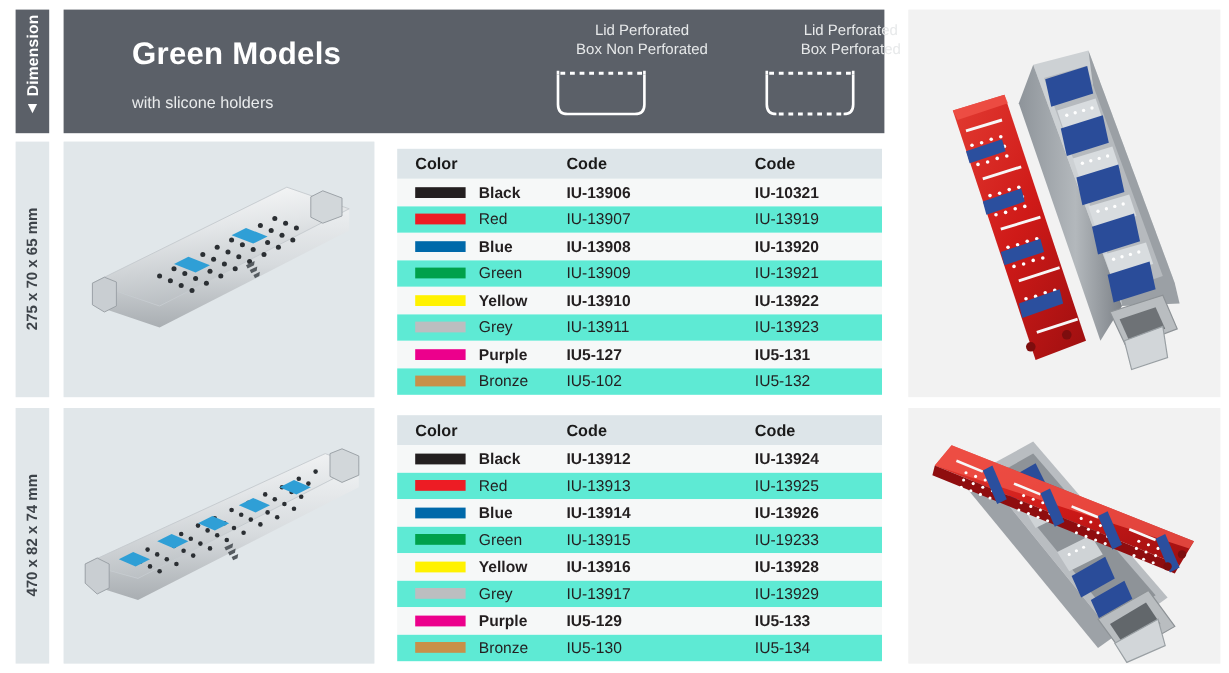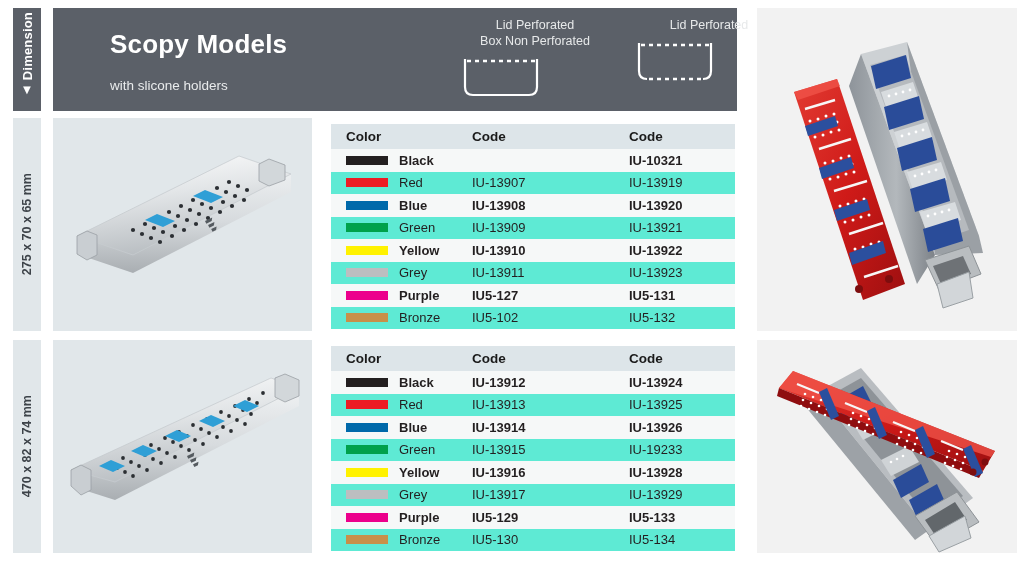--- a/index.html
+++ b/index.html
@@ -121,40 +121,41 @@
 <body>
 
 <div class="page">
 
   <div class="dim-tab">
     <div class="dim-tab-label">Dimension</div>
     <div class="dim-tab-arrow">▼</div>
   </div>
 
   <div class="banner">
-    <div class="banner-title">Scopy Models</div>
+    <div class="banner-title">Green Models</div>
     <div class="banner-sub">with slicone holders</div>
 
     <div class="legend one">
       <div>Lid Perforated</div>
       <div>Box Non Perforated</div>
       <div class="legend-box">
         <svg width="92" height="44" viewBox="0 0 92 44">
 
           <path d="M10 7 L10 32 Q10 40 18 40 L74 40 Q82 40 82 32 L82 7" fill="none" stroke="#ffffff" stroke-width="2.2"></path>
 
           <path d="M10 7 L10 4 M82 7 L82 4" stroke="#ffffff" stroke-width="2.2"></path>
 
           <line x1="12" y1="6" x2="80" y2="6" stroke="#ffffff" stroke-width="2.4" stroke-dasharray="4 4"></line>
         </svg>
       </div>
     </div>
 
     <div class="legend two">
       <div>Lid Perforated</div>
+      <div>Box Perforated</div>
       <div class="legend-box">
         <svg width="92" height="44" viewBox="0 0 92 44">
 
           <path d="M10 7 L10 32 Q10 40 18 40" fill="none" stroke="#ffffff" stroke-width="2.2"></path>
           <path d="M82 7 L82 32 Q82 40 74 40" fill="none" stroke="#ffffff" stroke-width="2.2"></path>
           <line x1="20" y1="40" x2="72" y2="40" stroke="#ffffff" stroke-width="2.4" stroke-dasharray="4 4"></line>
 
           <path d="M10 7 L10 4 M82 7 L82 4" stroke="#ffffff" stroke-width="2.2"></path>
 
           <line x1="12" y1="6" x2="80" y2="6" stroke="#ffffff" stroke-width="2.4" stroke-dasharray="4 4"></line>
@@ -251,20 +252,21 @@
     <div class="row hdr">
       <div class="c-color">Color</div>
       <div class="c-code1">Code</div>
       <div class="c-code2">Code</div>
     </div>
     <div class="row odd">
       <div class="c-color">
           <span class="swatch" style="background:#231f20"></span>
           <span>Black</span>
         </div>
+      <div class="c-code1">IU-13906</div>
       <div class="c-code2">IU-10321</div>
     </div>
     <div class="row even">
       <div class="c-color">
           <span class="swatch" style="background:#ed1c24"></span>
           <span>Red</span>
         </div>
       <div class="c-code1">IU-13907</div>
       <div class="c-code2">IU-13919</div>
     </div>

